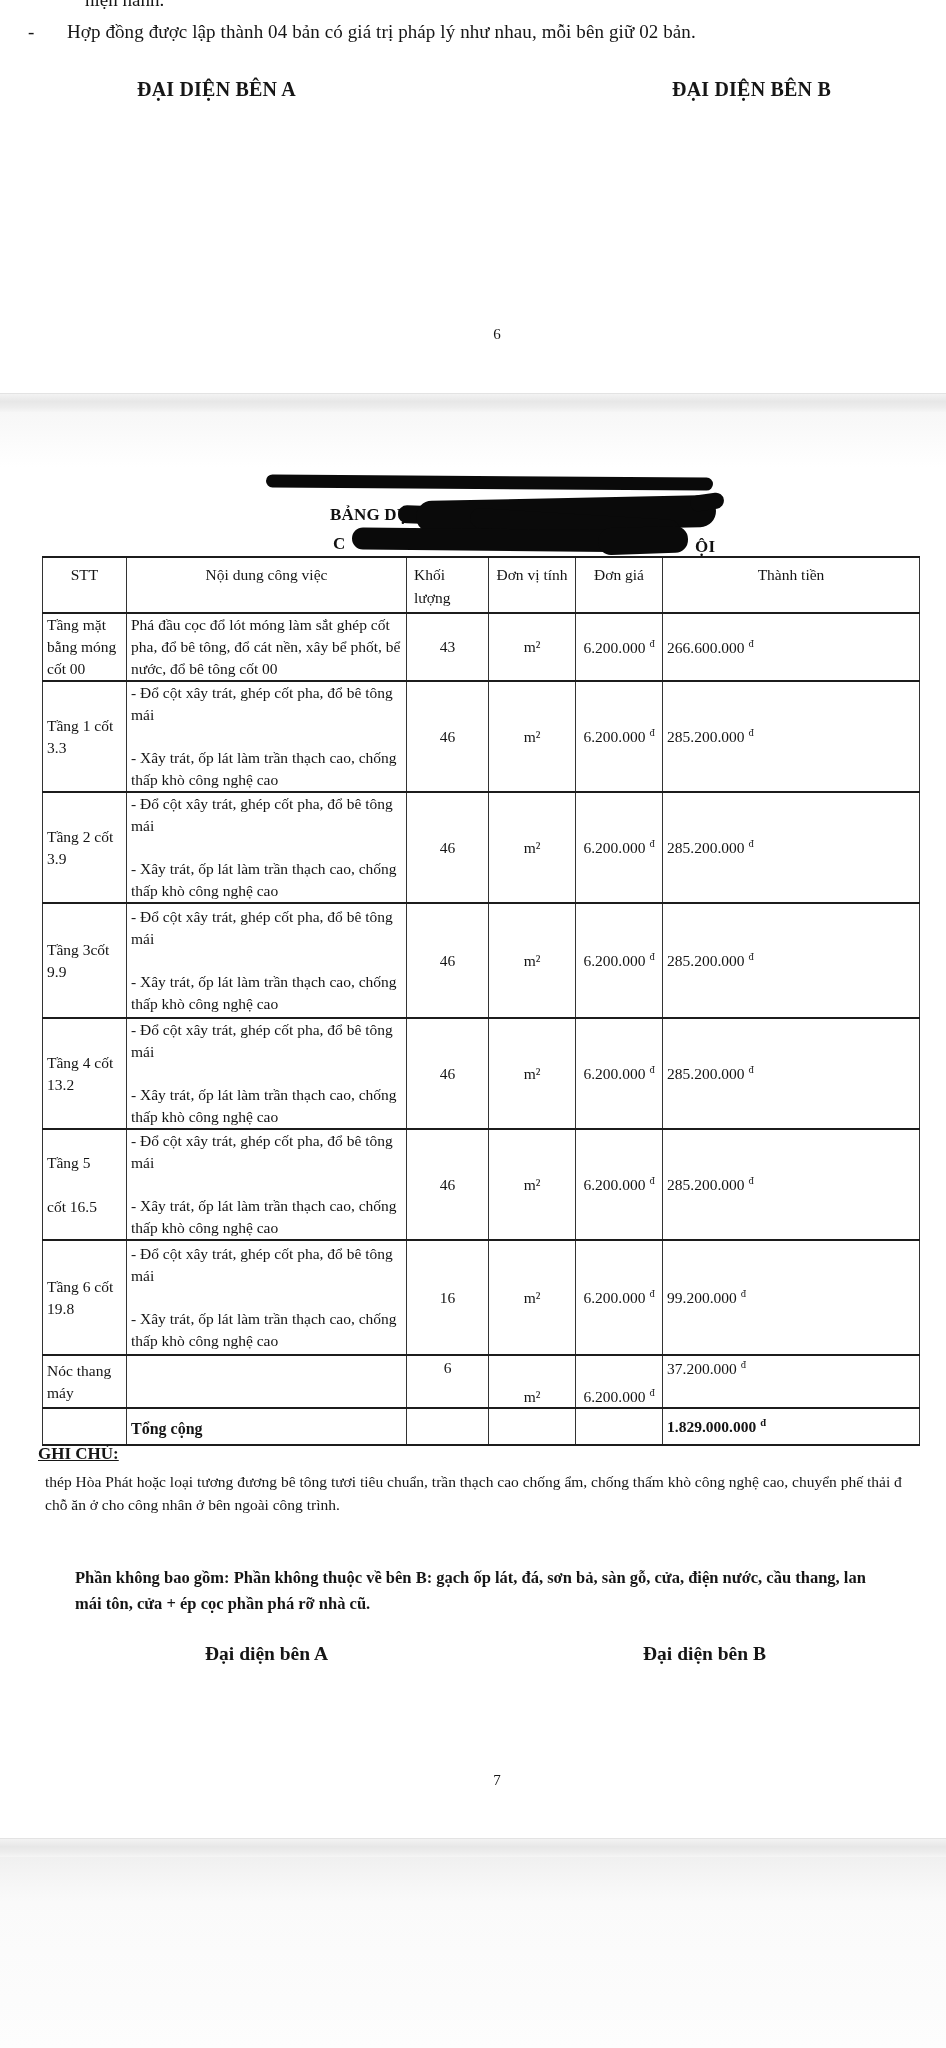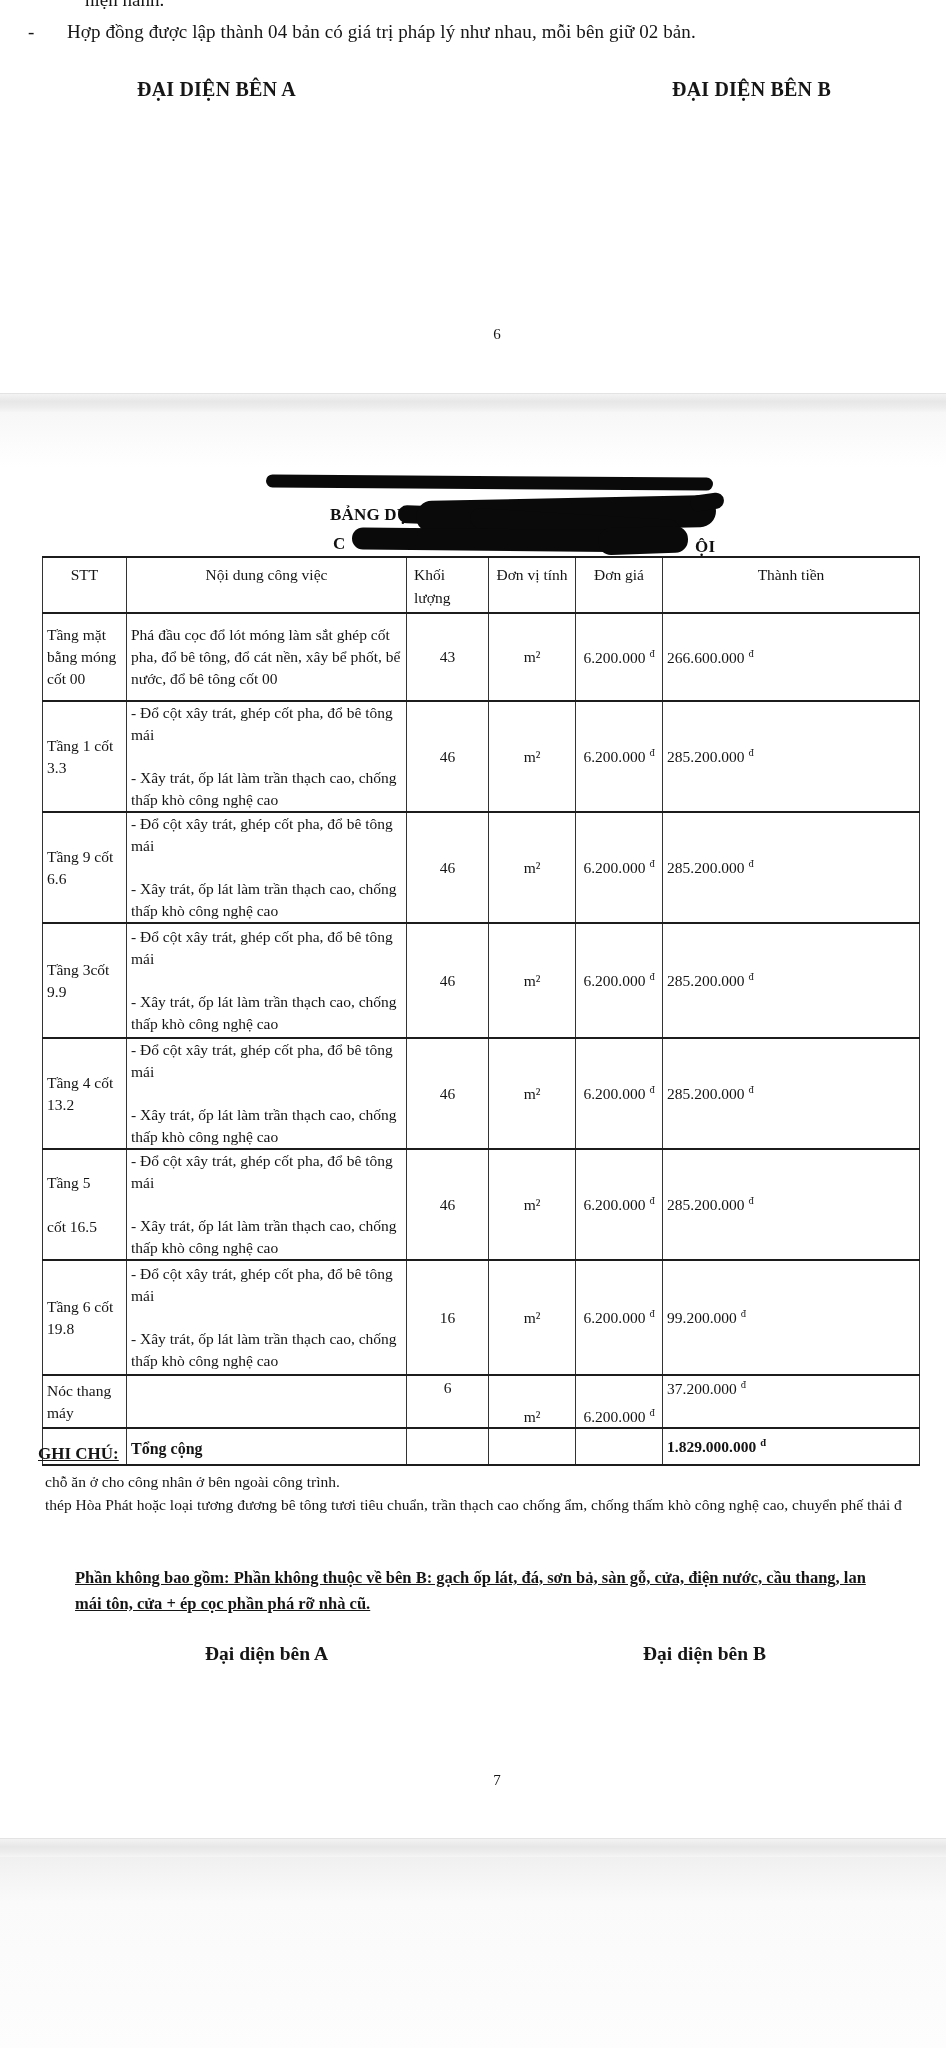--- a/index.html
+++ b/index.html
@@ -39,34 +39,34 @@
   tr.hdr td{vertical-align:top;text-align:center;padding-top:5px;line-height:23px;}
   tr.hdr td.c-qty{text-align:left;padding-left:7px;white-space:pre-line;}
   td.c-stt{vertical-align:top;padding-top:4px;padding-left:5px;white-space:pre-line;line-height:22px;}
   td.c-work{vertical-align:top;padding-top:4px;padding-left:6px;line-height:22px;}
   td.c-work p{margin:0;}
   td.c-work p.p2{margin-top:21px;}
   td.c-work p:empty{display:none;}
   td.c-qty,td.c-unit,td.c-price{text-align:center;}
   td.c-total{text-align:left;padding-left:7px;}
   .dong{font-size:10.5px;vertical-align:6px;margin-left:4px;}
-  tr.r1{height:88px;}  tr.r2{height:100px;} tr.r3{height:107px;}
+  tr.r1{height:68px;}  tr.r2{height:100px;} tr.r3{height:107px;}
   tr.r4{height:115px;} tr.r5{height:104px;} tr.r6{height:109px;}
   tr.r7{height:115px;} tr.r8{height:53px;}  tr.r9{height:37px;}
   tr.hdr{height:56px;}
   tr.row-noc td.c-qty{vertical-align:top;padding-top:3px;}
   tr.row-noc td.c-unit,tr.row-noc td.c-price{vertical-align:bottom;padding-bottom:1px;}
   tr.row-noc td.c-total{vertical-align:top;padding-top:3px;}
   tr.ftr td{font-weight:bold;}
   tr.ftr td.c-work{font-size:16px;}
   
   .notes-heading{font-size:17px;font-weight:bold;text-decoration:underline;}
   .note-line{font-size:15.5px;line-height:23px;white-space:nowrap;}
   .note-bold{font-weight:bold;}
-  .excl{font-size:16.5px;font-weight:bold;line-height:26px;white-space:nowrap;text-decoration:underline;}
+  .excl{font-size:16.5px;font-weight:bold;line-height:26px;white-space:nowrap;}
   .rep-small{font-size:19.5px;font-weight:bold;}
 </style>
 </head>
 <body>
 
 <div id="viewer">
 
   <div class="abs" style="left:0;top:0;width:946px;height:393px;background:#fff;">
     <div class="abs clip-line" style="left:85px;top:0;width:300px;">
       <span>hiện hành.</span>
@@ -133,21 +133,21 @@
               <p>- Đổ cột xây trát, ghép cốt pha, đổ bê tông mái</p>
               <p class="p2">- Xây trát, ốp lát làm trần thạch cao, chống thấp khò công nghệ cao</p>
             </td>
         <td class="c-qty">46</td>
         <td class="c-unit">m²</td>
         <td class="c-price"><span>6.200.000</span><span class="dong">đ</span></td>
         <td class="c-total"><span>285.200.000</span><span class="dong">đ</span></td>
       </tr>
 
       <tr class="r3">
-        <td class="c-stt">Tầng 9 cốt 6.6</td>
+        <td class="c-stt">Tầng 2 cốt 3.9</td>
         <td class="c-work">
               <p>- Đổ cột xây trát, ghép cốt pha, đổ bê tông mái</p>
               <p class="p2">- Xây trát, ốp lát làm trần thạch cao, chống thấp khò công nghệ cao</p>
             </td>
         <td class="c-qty">46</td>
         <td class="c-unit">m²</td>
         <td class="c-price"><span>6.200.000</span><span class="dong">đ</span></td>
         <td class="c-total"><span>285.200.000</span><span class="dong">đ</span></td>
       </tr>
 
@@ -216,22 +216,22 @@
         <td class="c-qty"></td>
         <td class="c-unit"></td>
         <td class="c-price"></td>
         <td class="c-total"><span>1.829.000.000</span><span class="dong">đ</span></td>
       </tr>
     </tbody>
       </table>
 
     <div class="abs notes-heading" style="left:38px;top:1032px;">GHI CHÚ:</div>
     <div class="abs" style="left:45px;top:1058px;width:901px;overflow:hidden;">
+      <div class="note-line">thép Hòa Phát hoặc loại tương đương bê tông tươi tiêu chuẩn, trần thạch cao chống ẩm, chống thấm khò công nghệ cao, chuyển phế thải đ</div>
       <div class="note-line">chỗ ăn ở cho công nhân ở bên ngoài công trình.</div>
-      <div class="note-line">thép Hòa Phát hoặc loại tương đương bê tông tươi tiêu chuẩn, trần thạch cao chống ẩm, chống thấm khò công nghệ cao, chuyển phế thải đ</div>
     </div>
     <div class="abs" style="left:75px;top:1153px;width:871px;overflow:hidden;">
       <div class="excl">Phần không bao gồm: Phần không thuộc về bên B: gạch ốp lát, đá, sơn bả, sàn gỗ, cửa, điện nước, cầu thang, lan</div>
       <div class="excl">mái tôn, cửa + ép cọc phần phá rỡ nhà cũ.</div>
     </div>
 
     <div class="abs rep-small" style="left:205px;top:1231px;">Đại diện bên A</div>
     <div class="abs rep-small" style="left:643px;top:1231px;">Đại diện bên B</div>
     <div class="abs page-num" style="left:460px;top:1360px;width:74px;text-align:center;">7</div>
   </div>

